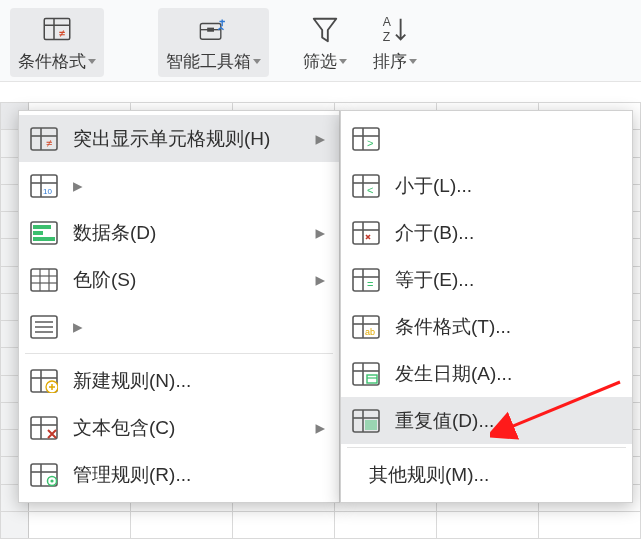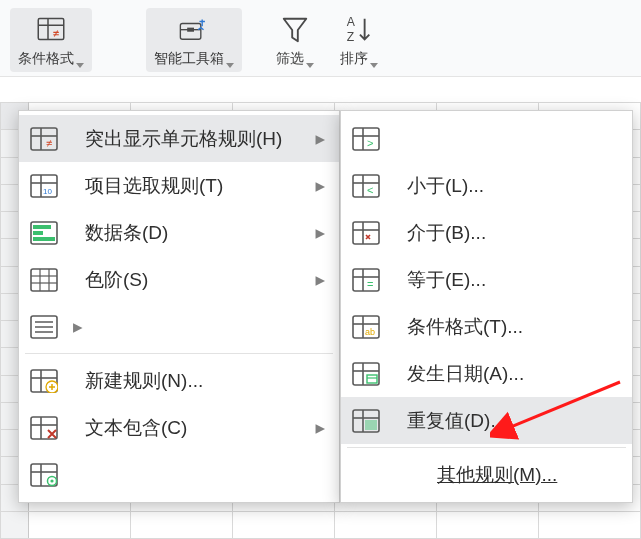--- a/index.html
+++ b/index.html
@@ -2,39 +2,39 @@
 <html><head>
 <meta charset="utf-8">
 <style>
 * { margin:0; padding:0; box-sizing:border-box; font-family:"Microsoft YaHei","Segoe UI",sans-serif; }
 body { background:#fff; width:641px; height:539px; overflow:hidden; position:relative; }
 svg { display:block; }
 
 .ribbon { display:flex; padding:8px 10px 4px; gap:10px; background:#f9fafb; border-bottom:1px solid #e4e4e4; }
 .ribbon-btn { display:flex; flex-direction:column; align-items:center; gap:6px; padding:6px 8px 4px; border-radius:4px; position:relative; }
 .ribbon-btn.active { background:#e9eaec; }
-.ribbon-label { display:flex; align-items:flex-end; gap:2px; font-size:14px; color:#3a3a3a; white-space:nowrap; }
+.ribbon-label { display:flex; align-items:center; gap:2px; font-size:17px; color:#3a3a3a; white-space:nowrap; }
 .spacer-sm { width:6px; }
 .spacer-md { width:34px; }
 
 .grid { position:absolute; inset:0; top:102px; }
 .grid table { border-collapse:collapse; width:100%; height:100%; }
 .grid td { border:1px solid #d9d9d9; height:27px; min-width:98px; }
 .grid td.rowhdr { width:28px; min-width:28px; background:#f2f3f4; border-right:1px solid #c9c9c9;}
 .grid tr:nth-child(1) td.rowhdr{background:#e8e9eb;}
 
 .menu { position:absolute; background:#fff; box-shadow:0 4px 16px rgba(0,0,0,.25); border:1px solid #d0d0d0; padding:4px 0; }
 .menu.left  { left:18px;  top:110px; width:322px; }
 .menu.right { left:340px; top:110px; width:293px; }
 .menu-item { display:flex; align-items:center; height:47px; padding:0 14px 0 10px; gap:14px; font-size:19px; color:#2f2f2f; }
 .menu-item.hover { background:#e7e8ea; }
-.menu-item .txt { flex:1;margin-left:12px; }
+.menu-item .txt { flex:1; }
 .menu-item .arrow { color:#808080; }
 .menu-sep { height:1px; background:#e2e2e2; margin:3px 6px; }
-.menu-indent { padding-left:84px;text-decoration:underline; }
+.menu-indent { padding-left:28px; }
 
 .ico { width:30px; height:26px; flex:0 0 30px; display:flex; align-items:center; justify-content:center; }
 
 .caret { width:0; height:0; border-left:4px solid transparent; border-right:4px solid transparent; border-top:5px solid #888; }
 
 .arrow-annot { position:absolute; left:490px; top:372px; pointer-events:none; }
 </style>
 </head>
 <body>
 
@@ -268,21 +268,20 @@
   </div>
   <div class="menu-item">
     <span class="ico">
         <svg width="28" height="24">
           <rect x="1" y="1" width="26" height="22" rx="2" fill="none" stroke="#5a5a5a" stroke-width="1.6"></rect>
           <line x1="1" y1="9" x2="27" y2="9" stroke="#5a5a5a" stroke-width="1.6"></line>
           <line x1="11" y1="1" x2="11" y2="23" stroke="#5a5a5a" stroke-width="1.6"></line>
           <text x="13" y="20" font-size="8" fill="#2e78d2">10</text>
         </svg>
       </span>
-    <span class="txt">项目选取规则(T)</span>
     <span class="arrow">▸</span>
   </div>
   <div class="menu-item">
     <span class="ico">
         <svg width="28" height="24">
           <rect x="1" y="1" width="26" height="22" rx="2" fill="none" stroke="#5a5a5a" stroke-width="1.6"></rect>
           <rect x="3" y="4" width="18" height="4" fill="#3bbf6e"></rect>
           <rect x="3" y="10" width="10" height="4" fill="#3bbf6e"></rect>
           <rect x="3" y="16" width="22" height="4" fill="#3bbf6e"></rect>
         </svg>
@@ -342,20 +341,21 @@
   <div class="menu-item">
     <span class="ico">
         <svg width="28" height="24">
           <rect x="1" y="1" width="26" height="22" rx="2" fill="none" stroke="#5a5a5a" stroke-width="1.6"></rect>
           <line x1="1" y1="9" x2="27" y2="9" stroke="#5a5a5a" stroke-width="1.6"></line>
           <line x1="11" y1="1" x2="11" y2="23" stroke="#5a5a5a" stroke-width="1.6"></line>
           <circle cx="22" cy="18" r="4.5" fill="none" stroke="#3bbf6e" stroke-width="1.5"></circle>
           <circle cx="22" cy="18" r="1.6" fill="#3bbf6e"></circle>
         </svg>
       </span>
+    <span class="txt">管理规则(R)...</span>
   </div>
 </div>
 
 <div class="menu right">
   <div class="menu-item">
     <span class="ico">
         <svg width="28" height="24">
           <rect x="1" y="1" width="26" height="22" rx="2" fill="none" stroke="#5a5a5a" stroke-width="1.6"></rect>
           <line x1="1" y1="9" x2="27" y2="9" stroke="#5a5a5a" stroke-width="1.6"></line>
           <line x1="11" y1="1" x2="11" y2="23" stroke="#5a5a5a" stroke-width="1.6"></line>

